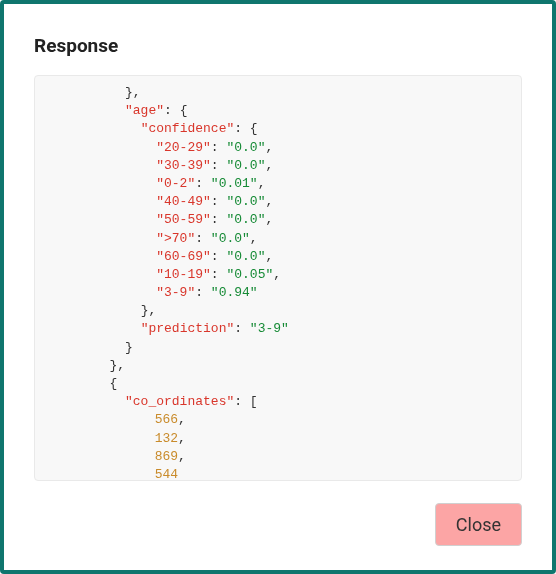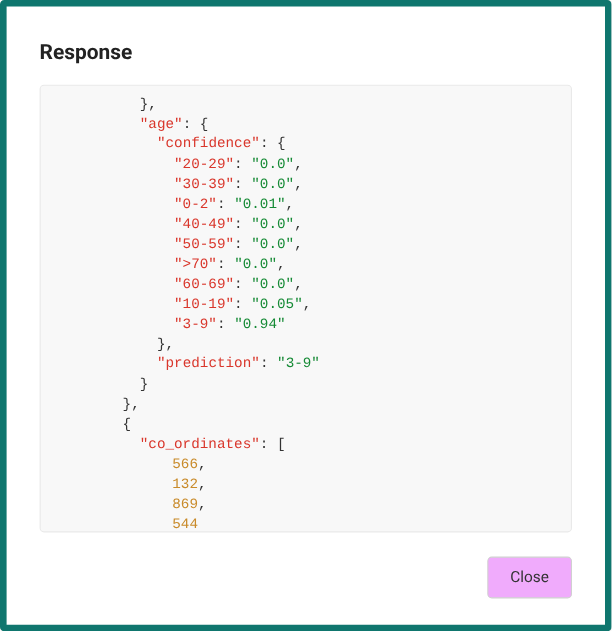--- a/index.html
+++ b/index.html
@@ -7,21 +7,21 @@
       font-family: -apple-system, BlinkMacSystemFont, "Segoe UI", Roboto, sans-serif;
       background: #fff;
       width: 556px;
       height: 574px;
       position: relative;
     }
     .modal {
       width: 556px;
       height: 574px;
       background: #fff;
-      border: 6px solid #0f766e;
+      border: 4px solid #0f766e;
       border-radius: 4px;
       padding: 30px 30px 24px 30px;
       display: flex;
       flex-direction: column;
       box-shadow: 0 0 1px rgba(0,0,0,0.1);
     }
     .title {
       font-size: 19px;
       font-weight: 700;
       color: #222;
@@ -43,25 +43,25 @@
     .k { color: #d9362b; }      
     .s { color: #158a35; }      
     .n { color: #c98b2b; margin-left: 14px; }      
     .p { color: #333; }         
     .footer {
       display: flex;
       justify-content: flex-end;
       margin-top: 22px;
     }
     .close-btn {
-      background: #f0abfc;
+      background: #fca5a5;
       border: 1px solid #d0d0d0;
       border-radius: 4px;
       padding: 10px 20px;
-      font-size: 14px;
+      font-size: 18px;
       color: #333;
       cursor: pointer;
       font-family: inherit;
     }
   </style>
 </head>
 <body>
 
 <div class="modal">
   <div class="title">Response</div>

